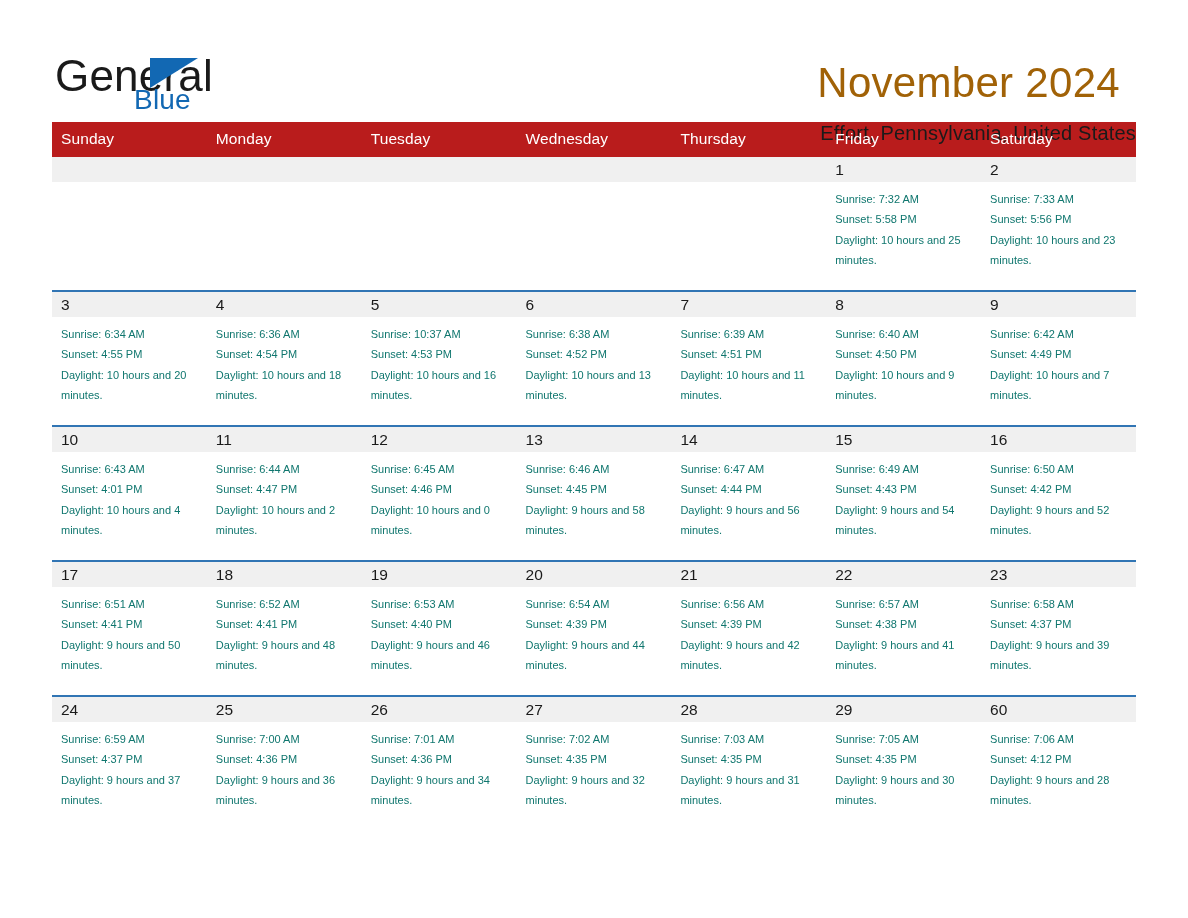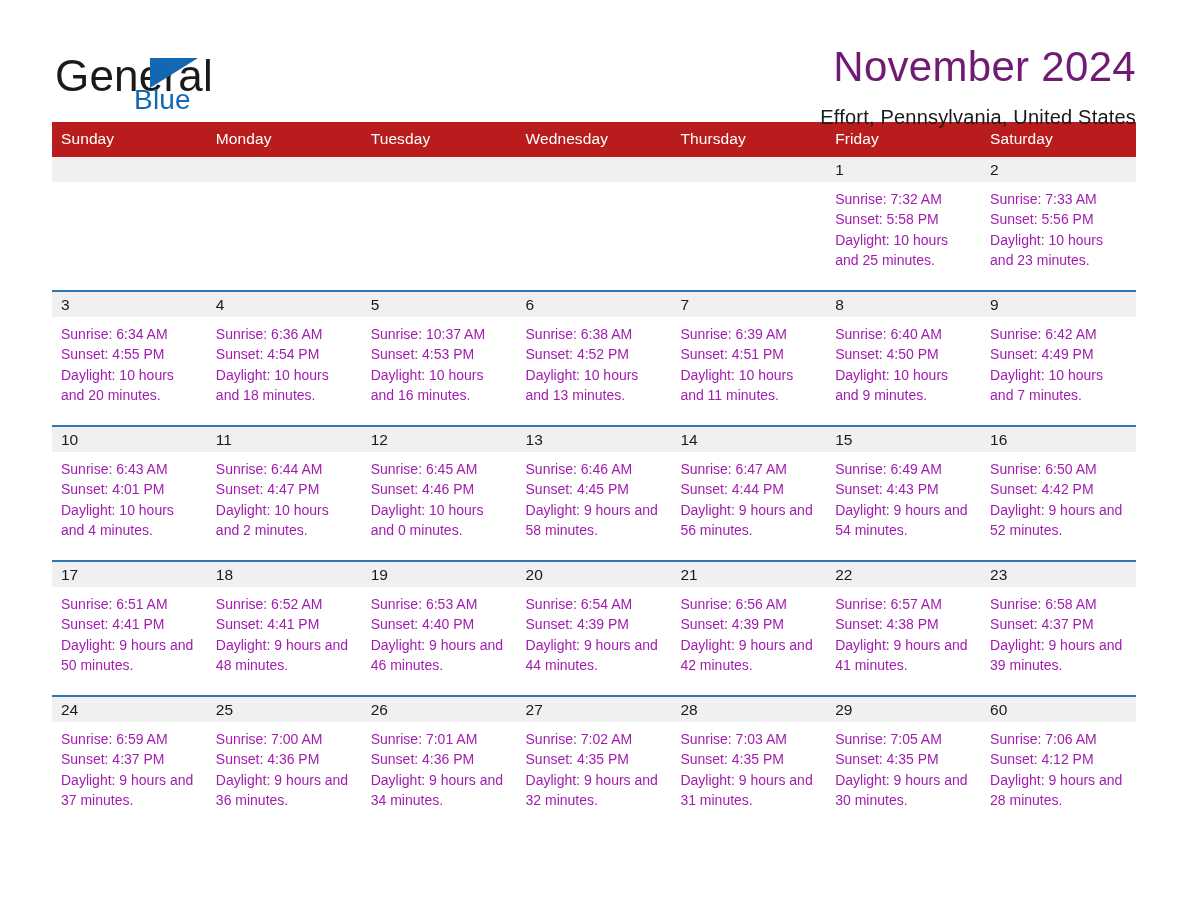--- a/index.html
+++ b/index.html
@@ -65,23 +65,23 @@
     font-family: "Liberation Sans", sans-serif;
   }
 
   .titles {
     text-align: right;
     padding-top: 0;
   }
   .month-title {
     font-size: 42px;
     font-weight: normal;
-    color: #701a75;
+    color: #a16207;
     line-height: 1.1;
-    margin: 0;
+    margin: 16px;
     letter-spacing: .3px;
   }
   .location {
     font-size: 20px;
     font-weight: normal;
     color: #1a1a1a;
     margin: 16px 0 0 0;
     line-height: 1.1;
     letter-spacing: .2px;
   }
@@ -115,23 +115,23 @@
   .daynum-band {
     background: #f0f0f0;
     height: 25px;
     padding: 3px 0 0 9px;
     font-size: 15.5px;
     color: #1a1a1a;
     line-height: 1.25;
   }
   .cell-body {
     padding: 7px 8px 14px 9px;
-    font-size: 14px;
+    font-size: 11px;
     line-height: 20.3px;
-    color: #a21caf;
+    color: #0f766e;
     min-height: 108px;
   }
   .cell-empty .daynum-band {
     background: #f0f0f0;
   }
   .cell-empty .cell-body {
     min-height: 108px;
   }
   .info-line { white-space: nowrap; }
   .daylight-line { white-space: normal; }

